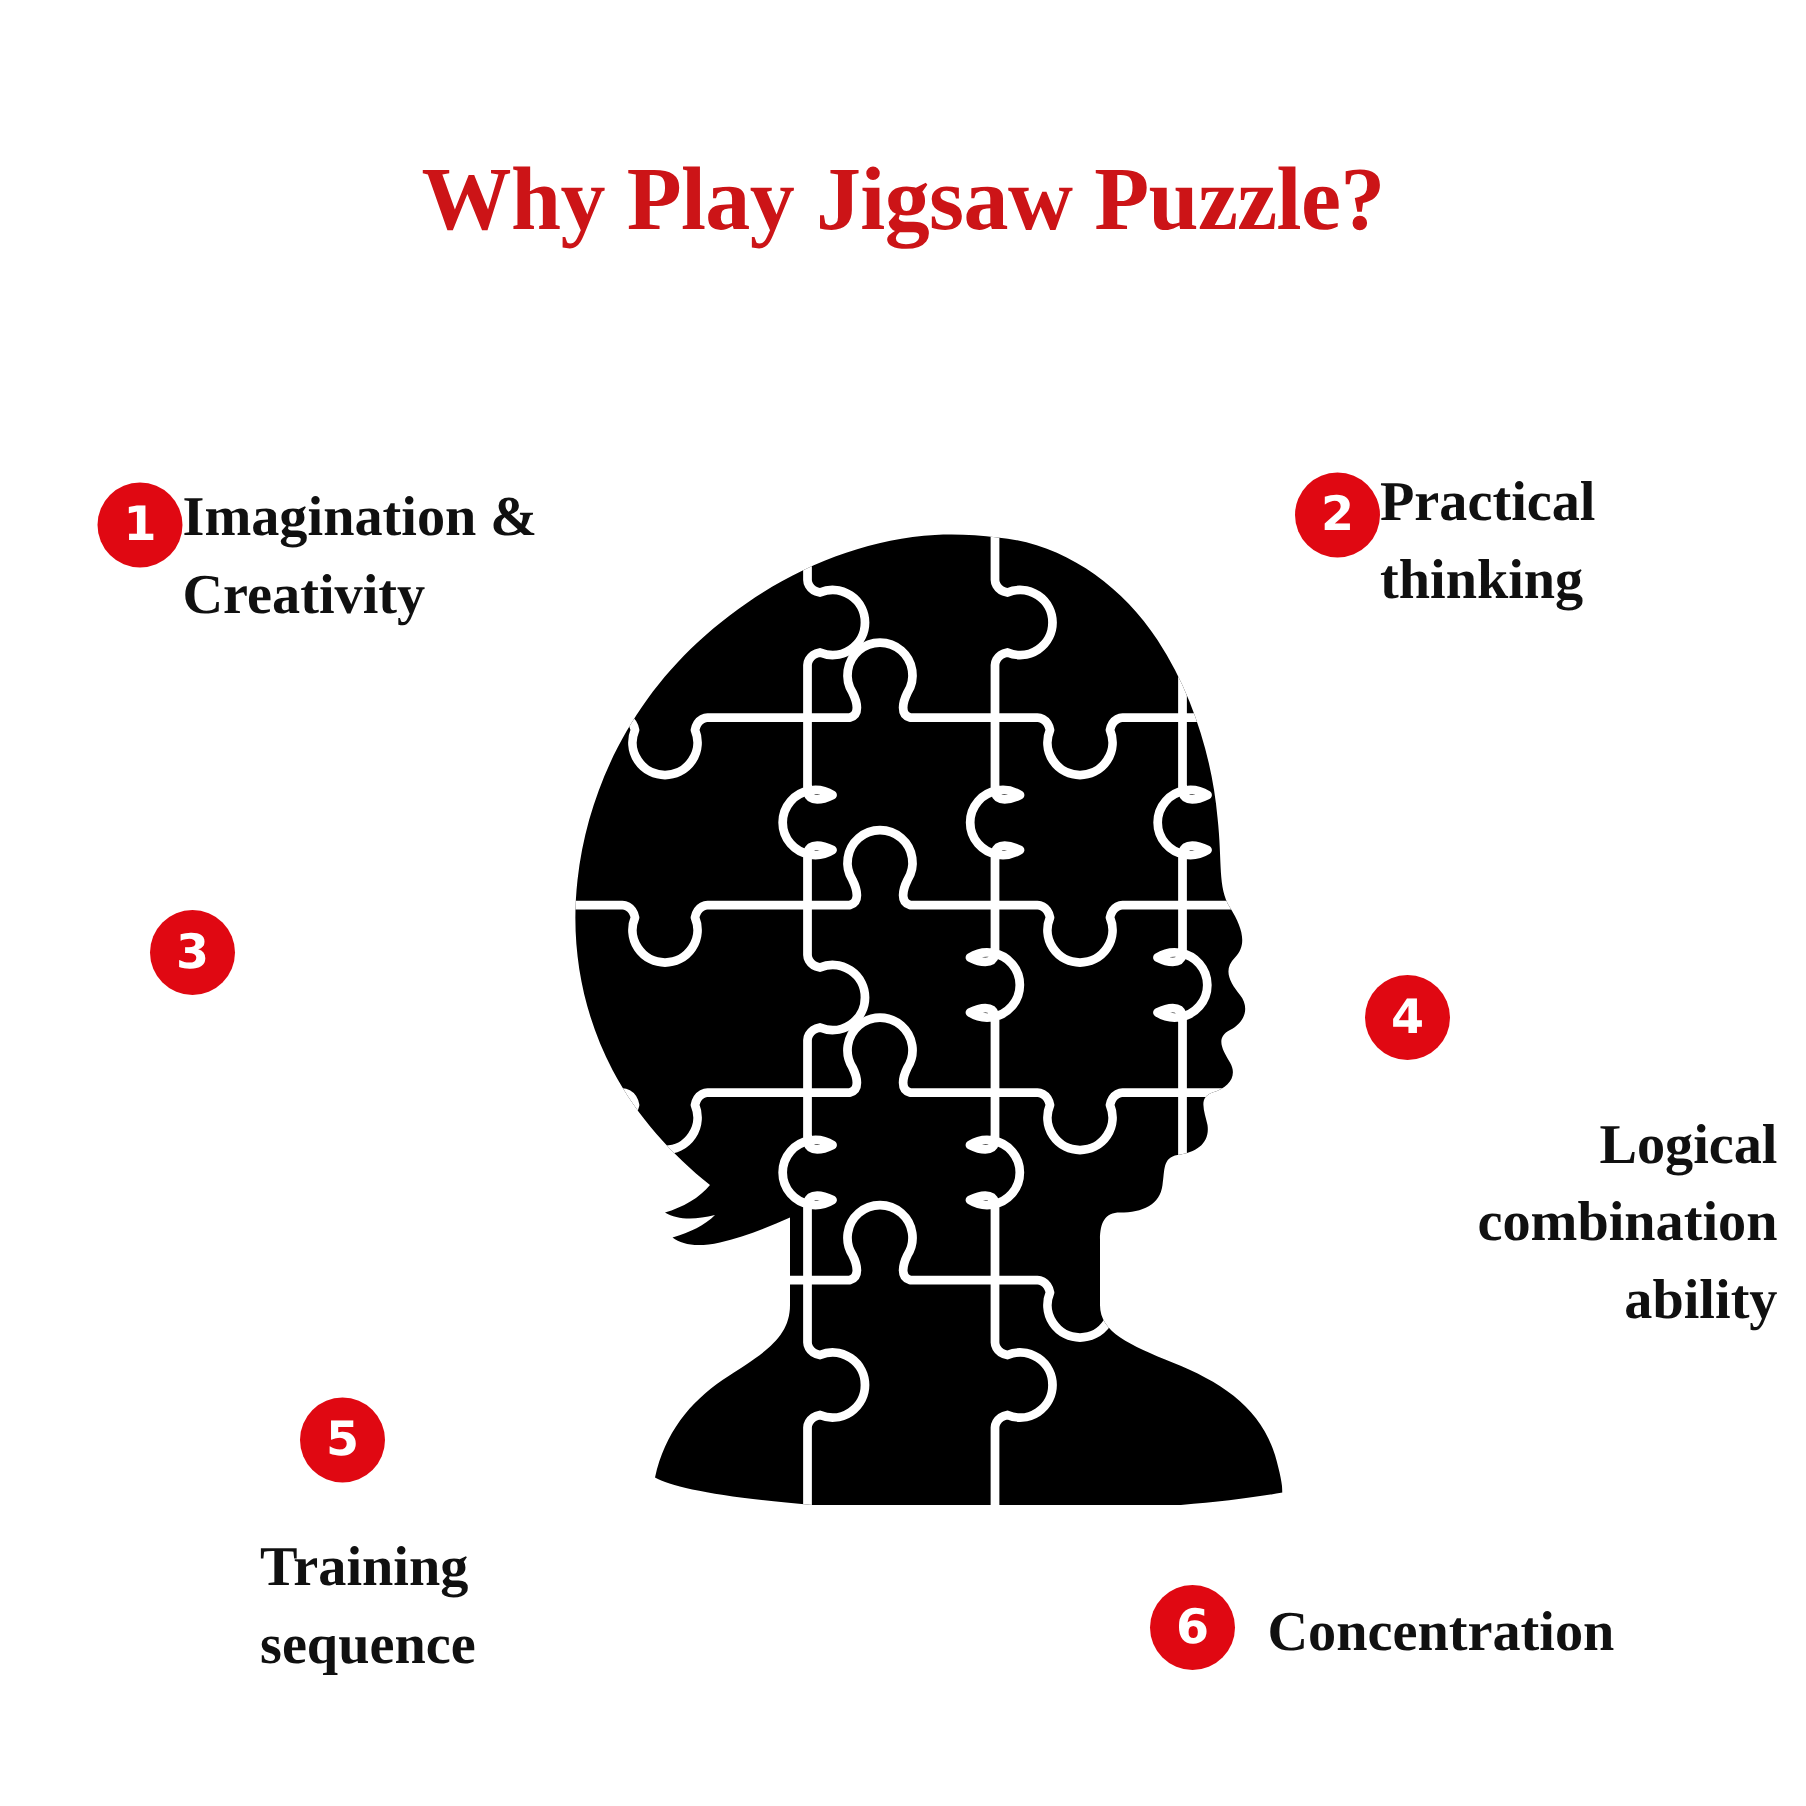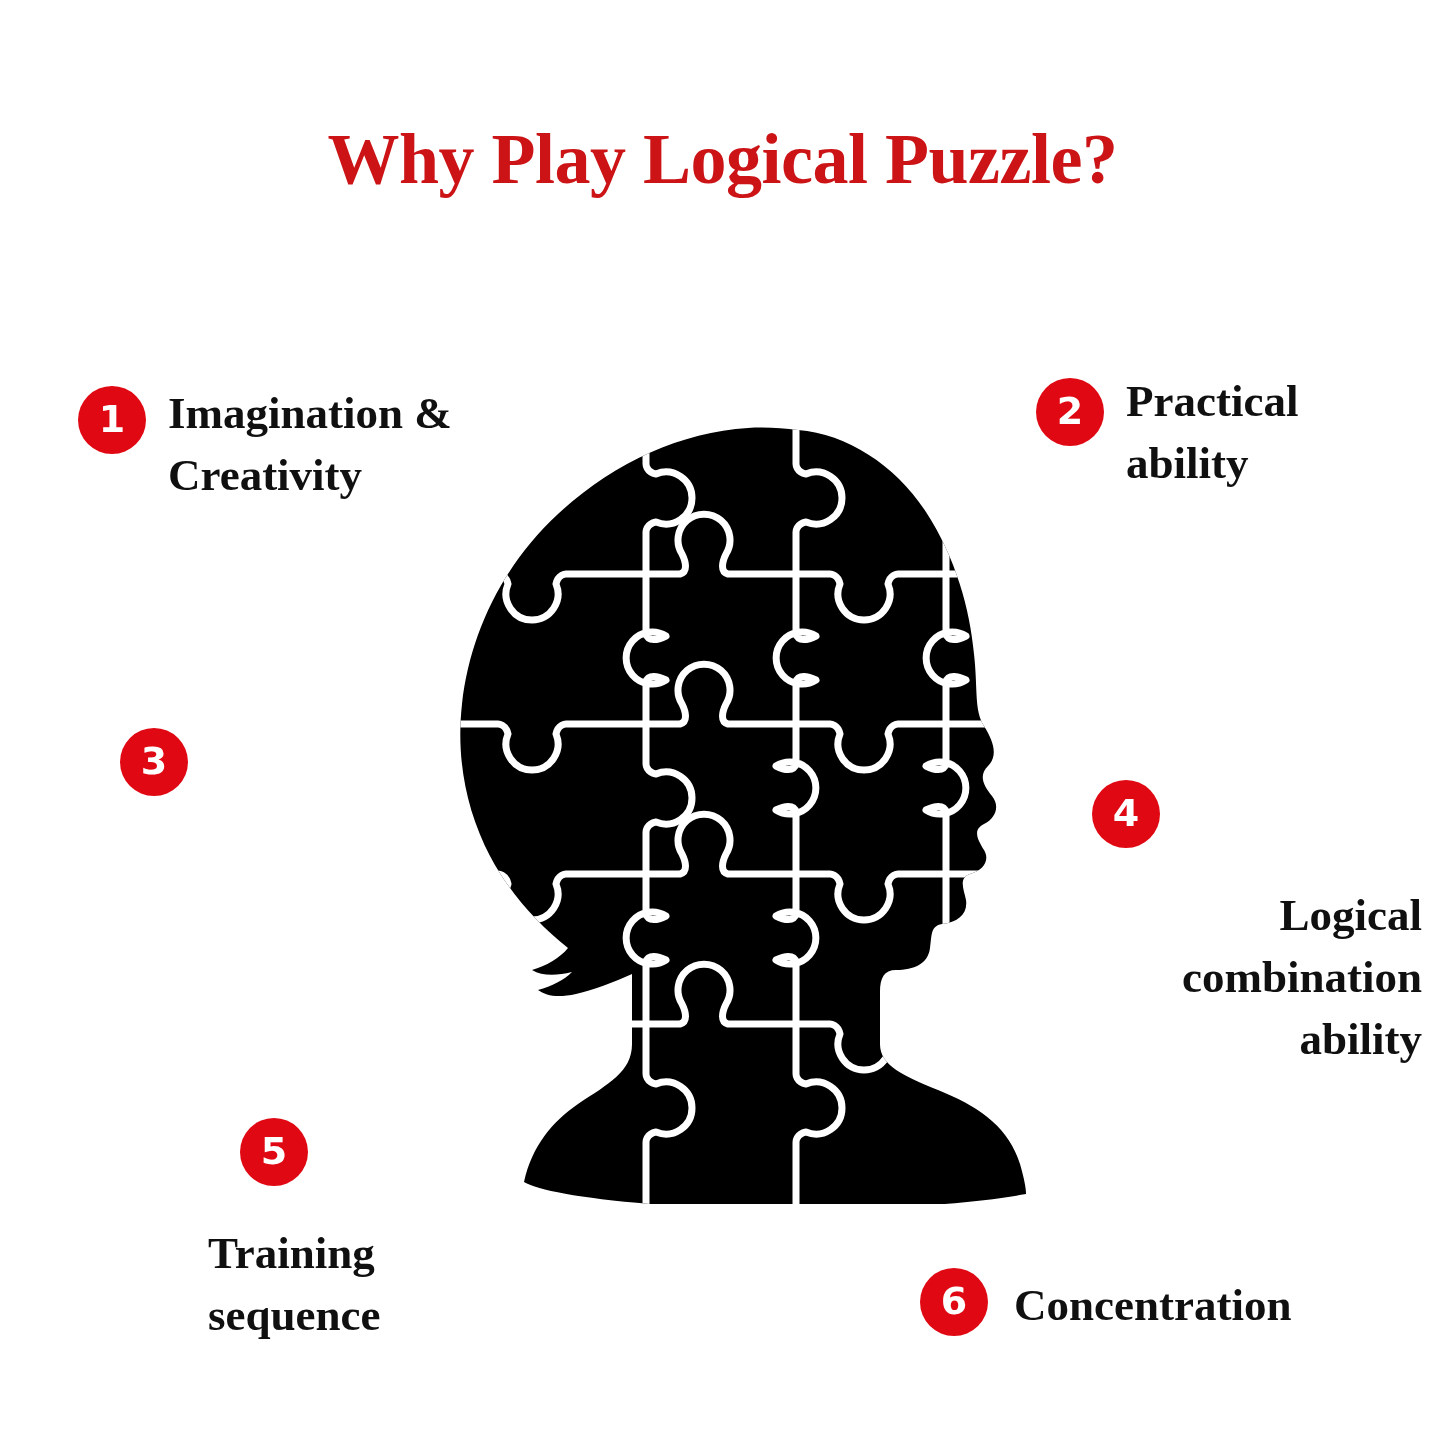--- a/index.html
+++ b/index.html
@@ -56,21 +56,21 @@
     padding-bottom: 2px;
   }
 
   .benefit-text {
     color: #101010;
     font-family: "Liberation Serif", "DejaVu Serif", serif;
     font-weight: bold;
     font-size: 45px;
     line-height: 1.38;
   }
-  .benefit.inline .benefit-text { margin-left: 22px; margin-top: -4px; }
+  .benefit.inline .benefit-text { margin-top: -4px; }
   .benefit.stacked .benefit-text { margin-top: 36px; margin-left: -42px; }
 
   
   #benefit-1 { left: 78px;   top: 386px; width: 470px; }
   #benefit-2 { left: 1036px; top: 378px; width: 370px; }
   #benefit-3 { left: 120px;  top: 728px; width: 330px; }
   #benefit-4 { left: 1092px; top: 780px; width: 330px; }
   #benefit-5 { left: 240px;  top: 1118px; width: 300px; }
   #benefit-6 { left: 920px;  top: 1268px; width: 480px; }
 
@@ -88,21 +88,21 @@
     width: 620px;
     height: 800px;
   }
   #silhouette svg { display: block; width: 100%; height: 100%; }
 </style>
 </head>
 <body>
 
 <div id="poster">
 
-  <div id="title">Why Play Logical Puzzle?</div>
+  <div id="title">Why Play Jigsaw Puzzle?</div>
 
   <div id="silhouette">
     <svg viewBox="0 0 620 800" xmlns="http://www.w3.org/2000/svg" aria-hidden="true">
       <defs>
 
         <clipPath id="headClip">
           <path d="M 380 26
                    C 430 30, 478 62, 508 108
                    C 538 154, 552 206, 556 250
                    C 560 286, 556 306, 566 322
@@ -272,21 +272,21 @@
     </svg>
   </div>
 
   <div class="benefit inline" id="benefit-1">
     <div class="badge">1</div>
     <div class="benefit-text">Imagination &amp; Creativity</div>
   </div>
 
   <div class="benefit inline" id="benefit-2">
     <div class="badge">2</div>
-    <div class="benefit-text">Practical ability</div>
+    <div class="benefit-text">Practical thinking</div>
   </div>
 
   <div class="benefit stacked" id="benefit-3">
     <div class="badge">3</div>
   </div>
 
   <div class="benefit stacked" id="benefit-4">
     <div class="badge">4</div>
     <div class="benefit-text">Logical combination ability</div>
   </div>

